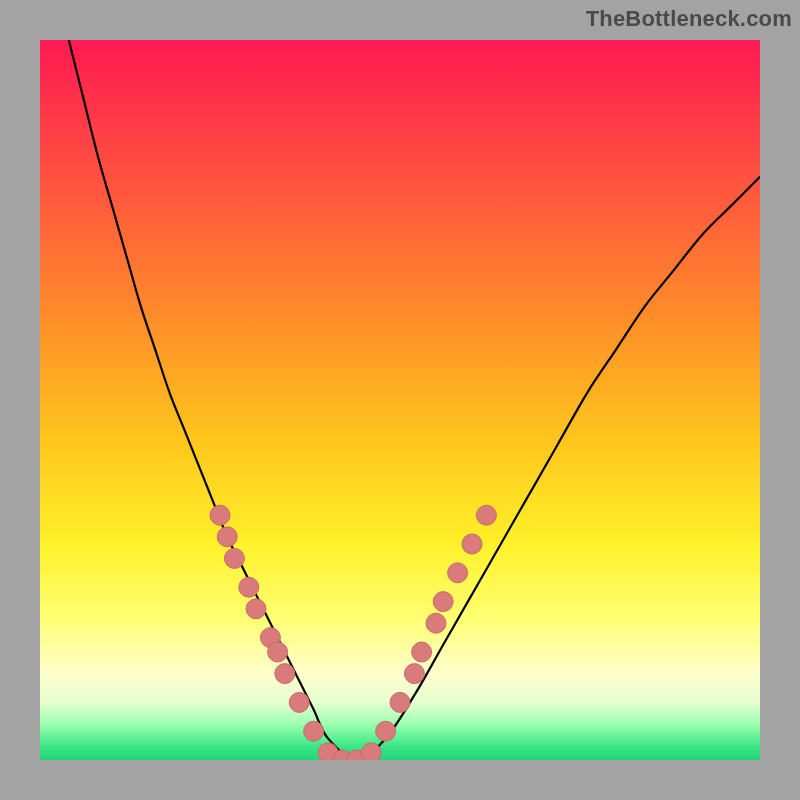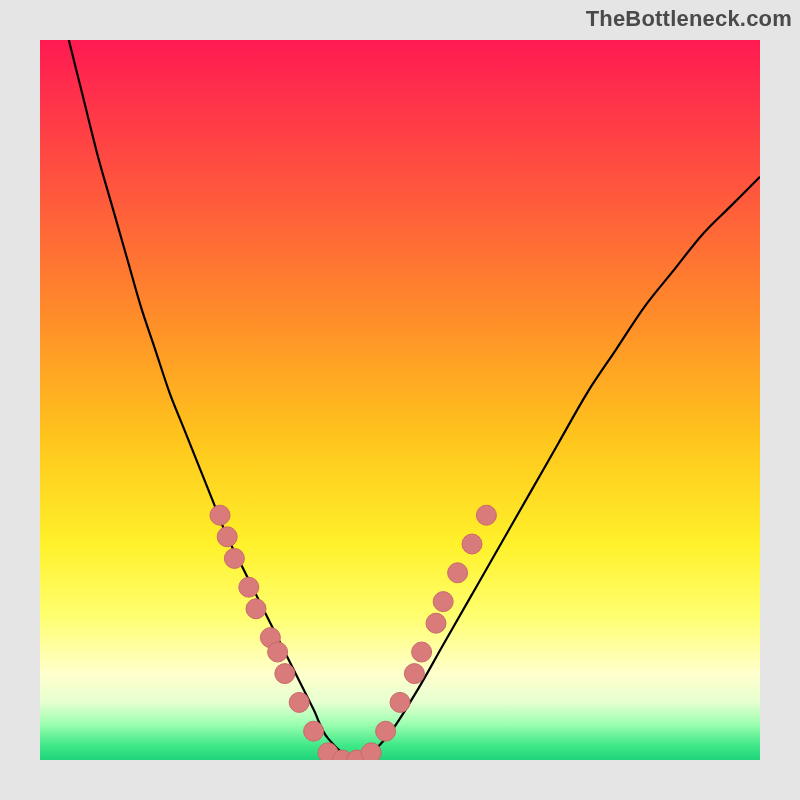--- a/index.html
+++ b/index.html
@@ -9,21 +9,21 @@
     height: 800px;
     background: #000;
     overflow: hidden;
   }
   .frame {
     position: absolute;
     left: 0;
     top: 0;
     width: 800px;
     height: 800px;
-    background: #e5e5e5;
+    background: #a3a3a3;
   }
   .plot-area {
     position: absolute;
     left: 40px;
     top: 40px;
     width: 720px;
     height: 720px;
     background: linear-gradient(
       to bottom,
       #ff1a52 0%,

